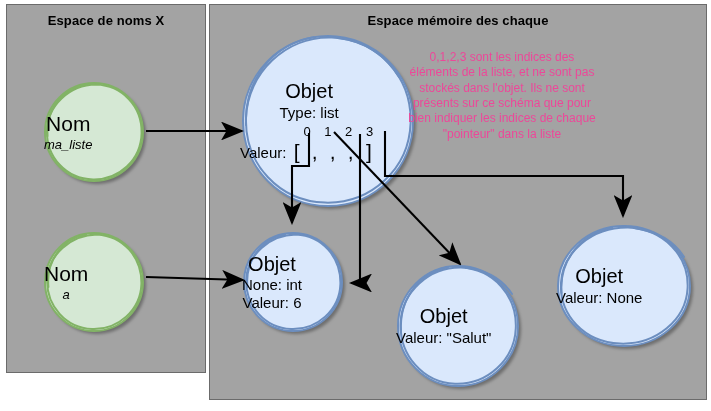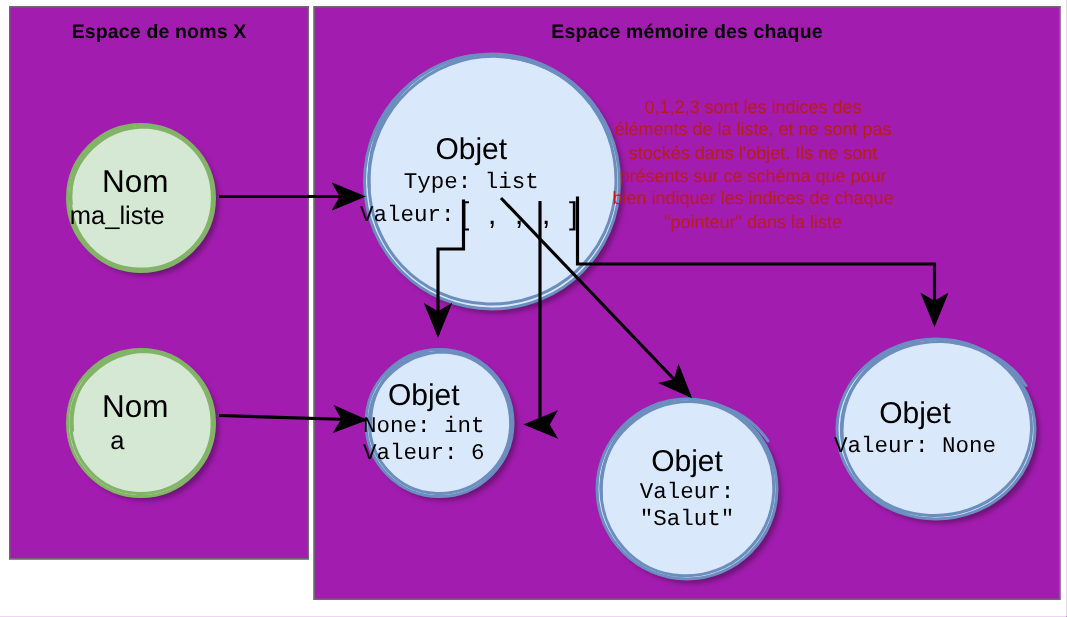--- a/index.html
+++ b/index.html
@@ -10,21 +10,21 @@
   #canvas {
     position: relative;
     width: 711px;
     height: 411px;
     background: #ffffff;
     font-family: "Liberation Sans", sans-serif;
     overflow: hidden;
   }
   .panel {
     position: absolute;
-    background: #a21caf;
+    background: #a3a3a3;
     border: 1px solid #6b6b6b;
     box-sizing: border-box;
   }
   #panel-names { left: 6px;  top: 4px;  width: 200px; height: 369px; }
   #panel-objects { left: 209px; top: 4px; width: 498px; height: 396px; }
   .panel-title {
     position: absolute;
     top: 8px;
     left: 0;
     width: 100%;
@@ -51,23 +51,23 @@
     width: calc(100% + 12px);
     height: calc(100% + 12px);
     pointer-events: none;
   }
   .node .inner {
     position: relative;
     z-index: 2;
     line-height: 1.18;
   }
   .node .t-main { font-size: 20px; }
-  .node .t-sub  { font-size: 15px; font-family: Liberation Mono, monospace; }
-  .node .t-small{ font-size: 17px; }
-  .node.green .t-main { font-size: 21px; margin-left: 24px; }
+  .node .t-sub  { font-size: 15px; }
+  .node .t-small{ font-size: 13px; font-style: italic; }
+  .node.green .t-main { font-size: 21px; }
 
   #node-ma-liste { left: 44px; top: 82px;  width: 100px; height: 100px; }
   #node-a        { left: 44px; top: 232px; width: 100px; height: 100px; }
   #node-list     { left: 240px; top: 33px;  width: 176px; height: 176px; }
   #node-int      { left: 242px; top: 231px; width: 102px; height: 102px; }
   #node-str      { left: 396px; top: 264px; width: 124px; height: 124px; }
   #node-none     { left: 556px; top: 224px; width: 136px; height: 124px; }
 
   .list-value {
     position: relative;
@@ -94,23 +94,22 @@
     gap: 4px;
   }
   .annotation {
     position: absolute;
     left: 404px;
     top: 50px;
     width: 196px;
     text-align: center;
     font-size: 12px;
     line-height: 1.28;
-    color: #b91c1c;
+    color: #ec4899;
     z-index: 5;
-    margin-top: 14px;
   }
   #wires { position: absolute; left: 0; top: 0; width: 711px; height: 411px; z-index: 6; pointer-events: none; }
 </style>
 </head>
 <body>
 
 <div id="canvas">
 
   <div class="panel" id="panel-names">
     <div class="panel-title">Espace de noms X</div>
@@ -185,20 +184,21 @@
         <path d="M80,10.2 C38,17 10,54 12,98"></path>
         <path d="M104,11 C130,14 152,28 165,50"></path>
       </g>
     </svg>
     <div class="inner">
       <div class="t-main">Objet</div>
       <div class="t-sub">Type: list</div>
       <div class="row-valeur">
         <span class="t-sub">Valeur:</span>
         <span class="list-value">
+          <span class="idx-row">0 1 2 3</span>
           <span class="brk-row" style="display:block;">[ , , , ]</span>
         </span>
       </div>
     </div>
   </div>
 
   <div class="node" id="node-int">
     <svg class="sketch" viewBox="0 0 114 114">
       <g filter="url(#nsh)">
         <circle cx="57" cy="57" r="49" fill="#dae8fc" stroke="none"></circle>

